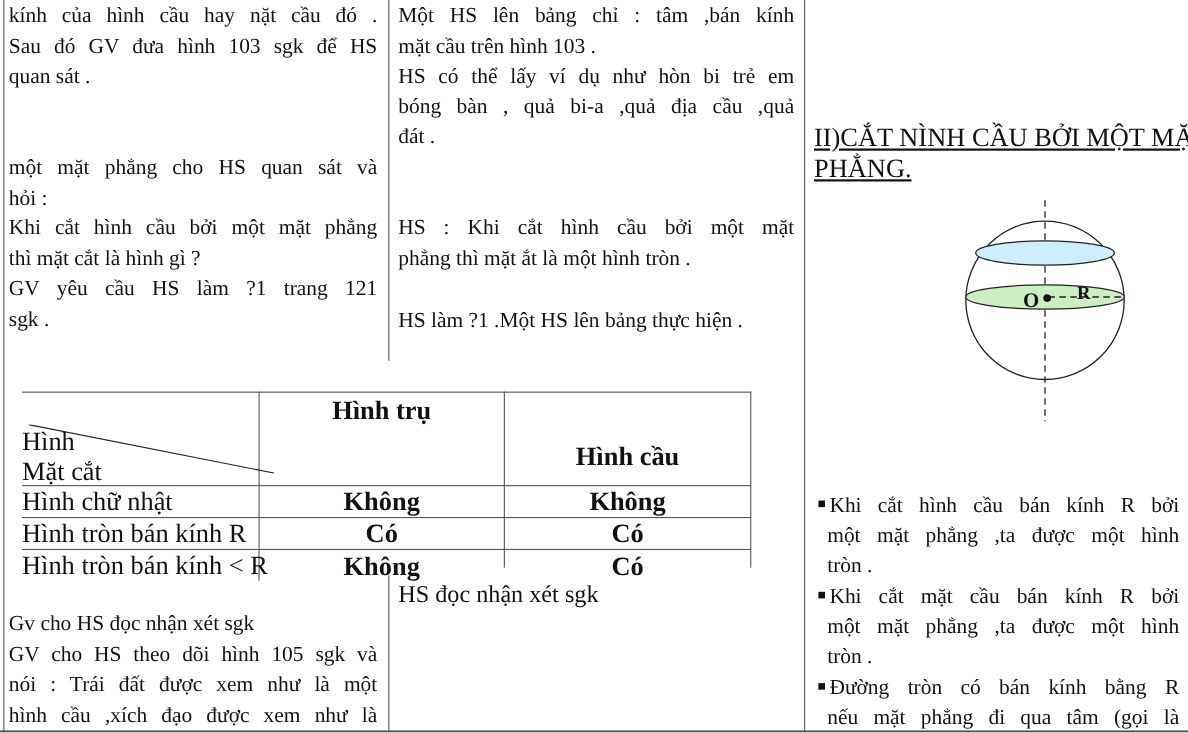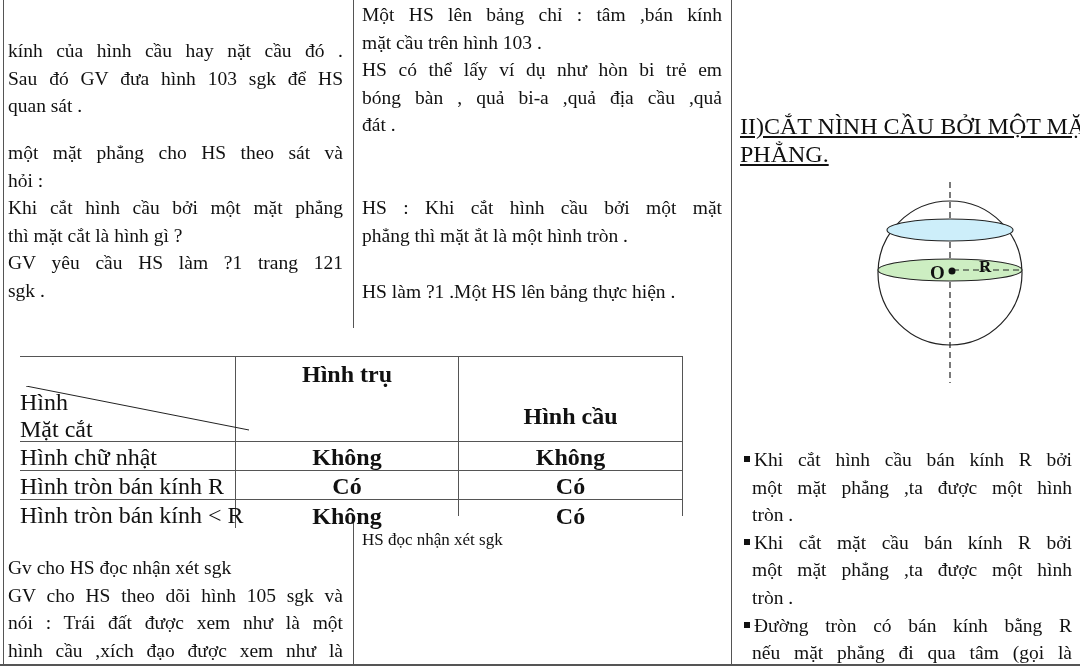--- a/index.html
+++ b/index.html
@@ -27,28 +27,28 @@
 </style>
 </head>
 <body>
 
 <div class="vline" style="left:3px; top:0; height:666px;"></div>
 <div class="vline" style="left:353px; top:0; height:328px;"></div>
 <div class="vline" style="left:353px; top:523px; height:143px;"></div>
 <div class="vline" style="left:731px; top:0; height:666px;"></div>
 <div class="hline" style="left:0; top:664px; width:1080px; height:2px;"></div>
 
-<div class="block col1" style="top:1px;margin-top:36px;">
+<div class="block col1" style="top:1px;">
   <span class="line">kính của hình cầu hay nặt cầu đó .</span>
   <span class="line">Sau đó GV đưa hình 103 sgk để HS</span>
   <span class="line last">quan sát .</span>
 </div>
 
 <div class="block col1" style="top:139px;">
-  <span class="line">một mặt phẳng cho HS theo sát và</span>
+  <span class="line">một mặt phẳng cho HS quan sát và</span>
   <span class="line last">hỏi :</span>
   <span class="line">Khi cắt hình cầu bởi một mặt phẳng</span>
   <span class="line last">thì mặt cắt là hình gì ?</span>
   <span class="line">GV yêu cầu HS làm ?1 trang 121</span>
   <span class="line last">sgk .</span>
 </div>
 
 <div class="block col1" style="top:554px;">
   <span class="line last">Gv cho HS đọc nhận xét sgk</span>
   <span class="line">GV  cho HS theo dõi hình 105 sgk và</span>
@@ -66,21 +66,21 @@
 
 <div class="block col2" style="top:194px;">
   <span class="line">HS : Khi cắt  hình cầu bởi một mặt</span>
   <span class="line last">phẳng thì mặt ắt là một hình tròn .</span>
 </div>
 
 <div class="block col2" style="top:278px;">
   <span class="line last">HS làm ?1 .Một HS lên bảng thực hiện .</span>
 </div>
 
-<div class="block col2" style="top:527px; line-height:26px; font-size:17px;">
+<div class="block col2" style="top:527px; line-height:26px; font-size:22px;">
   <span class="line last">HS đọc nhận xét sgk</span>
 </div>
 
 <div class="block col3 heading" style="top:112px; line-height:28px;">
   <span class="line">II)CẮT NÌNH CẦU BỞI MỘT MẶT</span>
   <span class="line last">PHẲNG.</span>
 </div>
 
 <svg style="left:860px; top:178px;" width="180" height="210" viewBox="0 0 180 210">
   <line x1="90" y1="4" x2="90" y2="205" stroke="#333" stroke-width="1.3" stroke-dasharray="6,4"></line>

